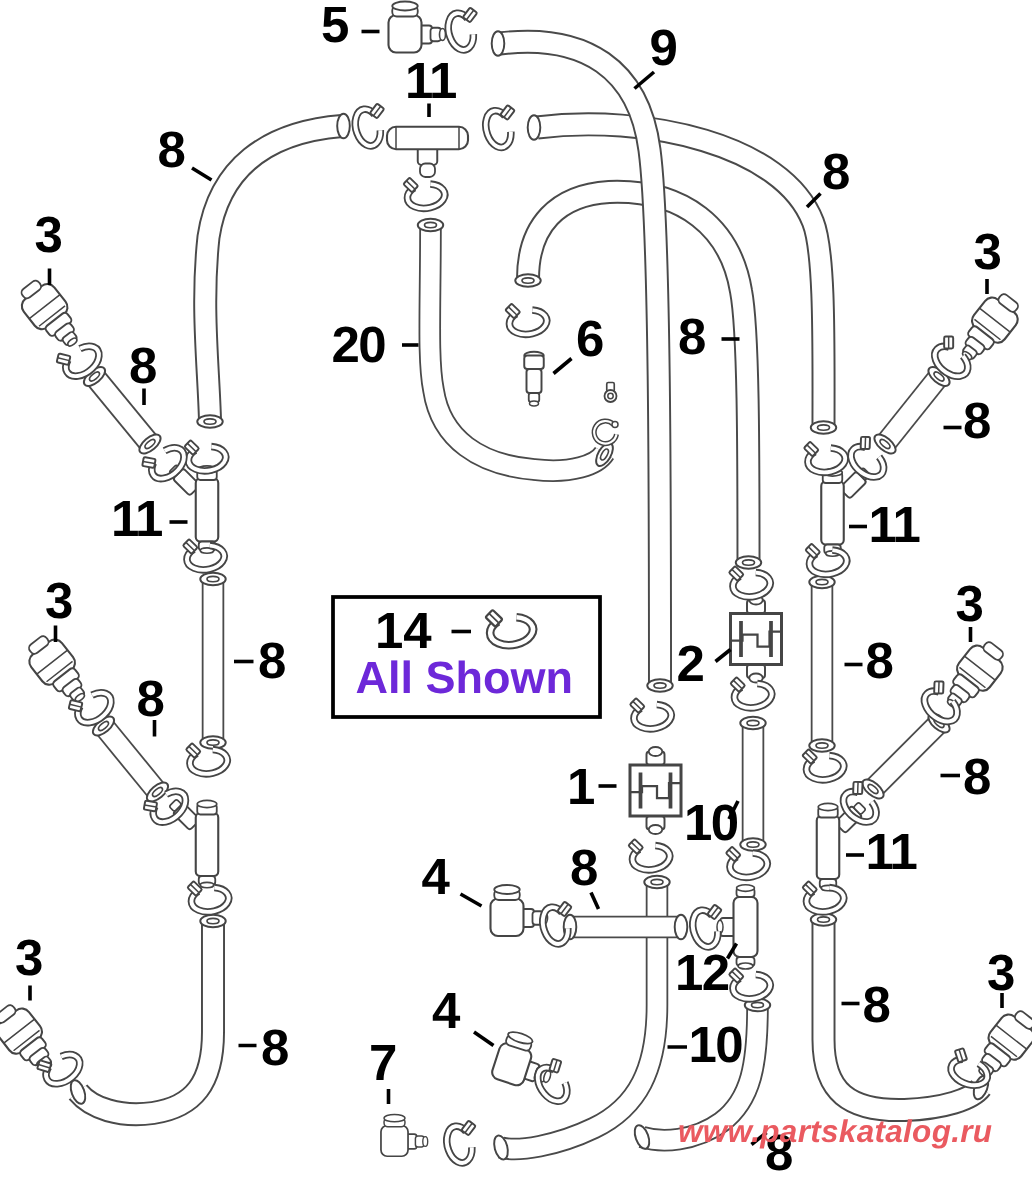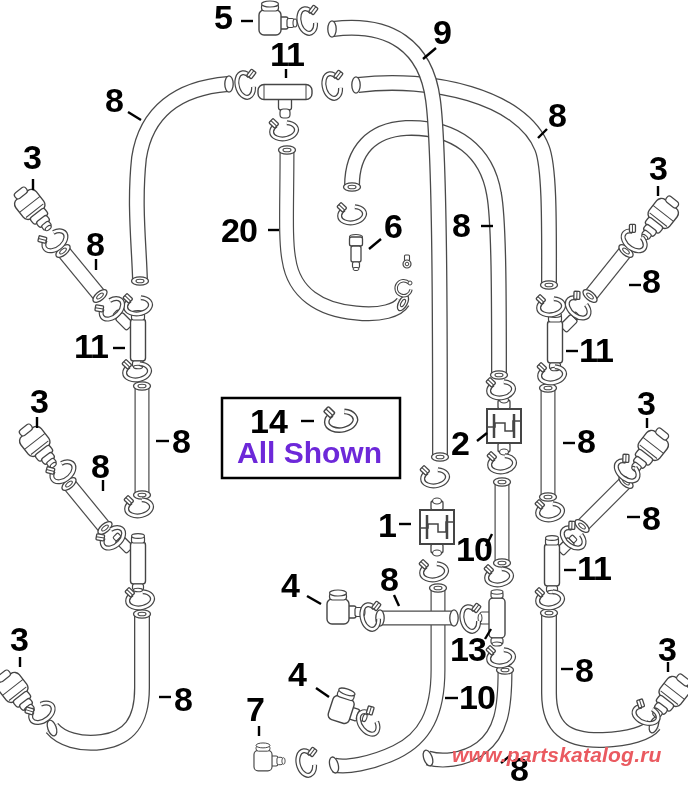--- a/index.html
+++ b/index.html
@@ -315,21 +315,21 @@
 <div class="co" style="left:172px;top:424px">8</div>
 <div class="co" style="left:91px;top:449px">8</div>
 <div class="co" style="left:451px;top:426px">2</div>
 <div class="co" style="left:577px;top:424px">8</div>
 <div class="co" style="left:378px;top:508px">1</div>
 <div class="co" style="left:456px;top:532px">10</div>
 <div class="co" style="left:642px;top:501px">8</div>
 <div class="co" style="left:281px;top:568px">4</div>
 <div class="co" style="left:380px;top:562px">8</div>
 <div class="co" style="left:577px;top:551px">11</div>
-<div class="co" style="left:450px;top:632px">13</div>
+<div class="co" style="left:450px;top:632px">12</div>
 <div class="co" style="left:288px;top:657px">4</div>
 <div class="co" style="left:459px;top:680px">10</div>
 <div class="co" style="left:246px;top:692px">7</div>
 <div class="co" style="left:174px;top:682px">8</div>
 <div class="co" style="left:575px;top:653px">8</div>
 <div class="co" style="left:10px;top:622px">3</div>
 <div class="co" style="left:658px;top:632px">3</div>
 <div class="co" style="left:510px;top:752px">8</div>
 
 <div class="legend-num" style="left:250px;top:404px">14</div>

